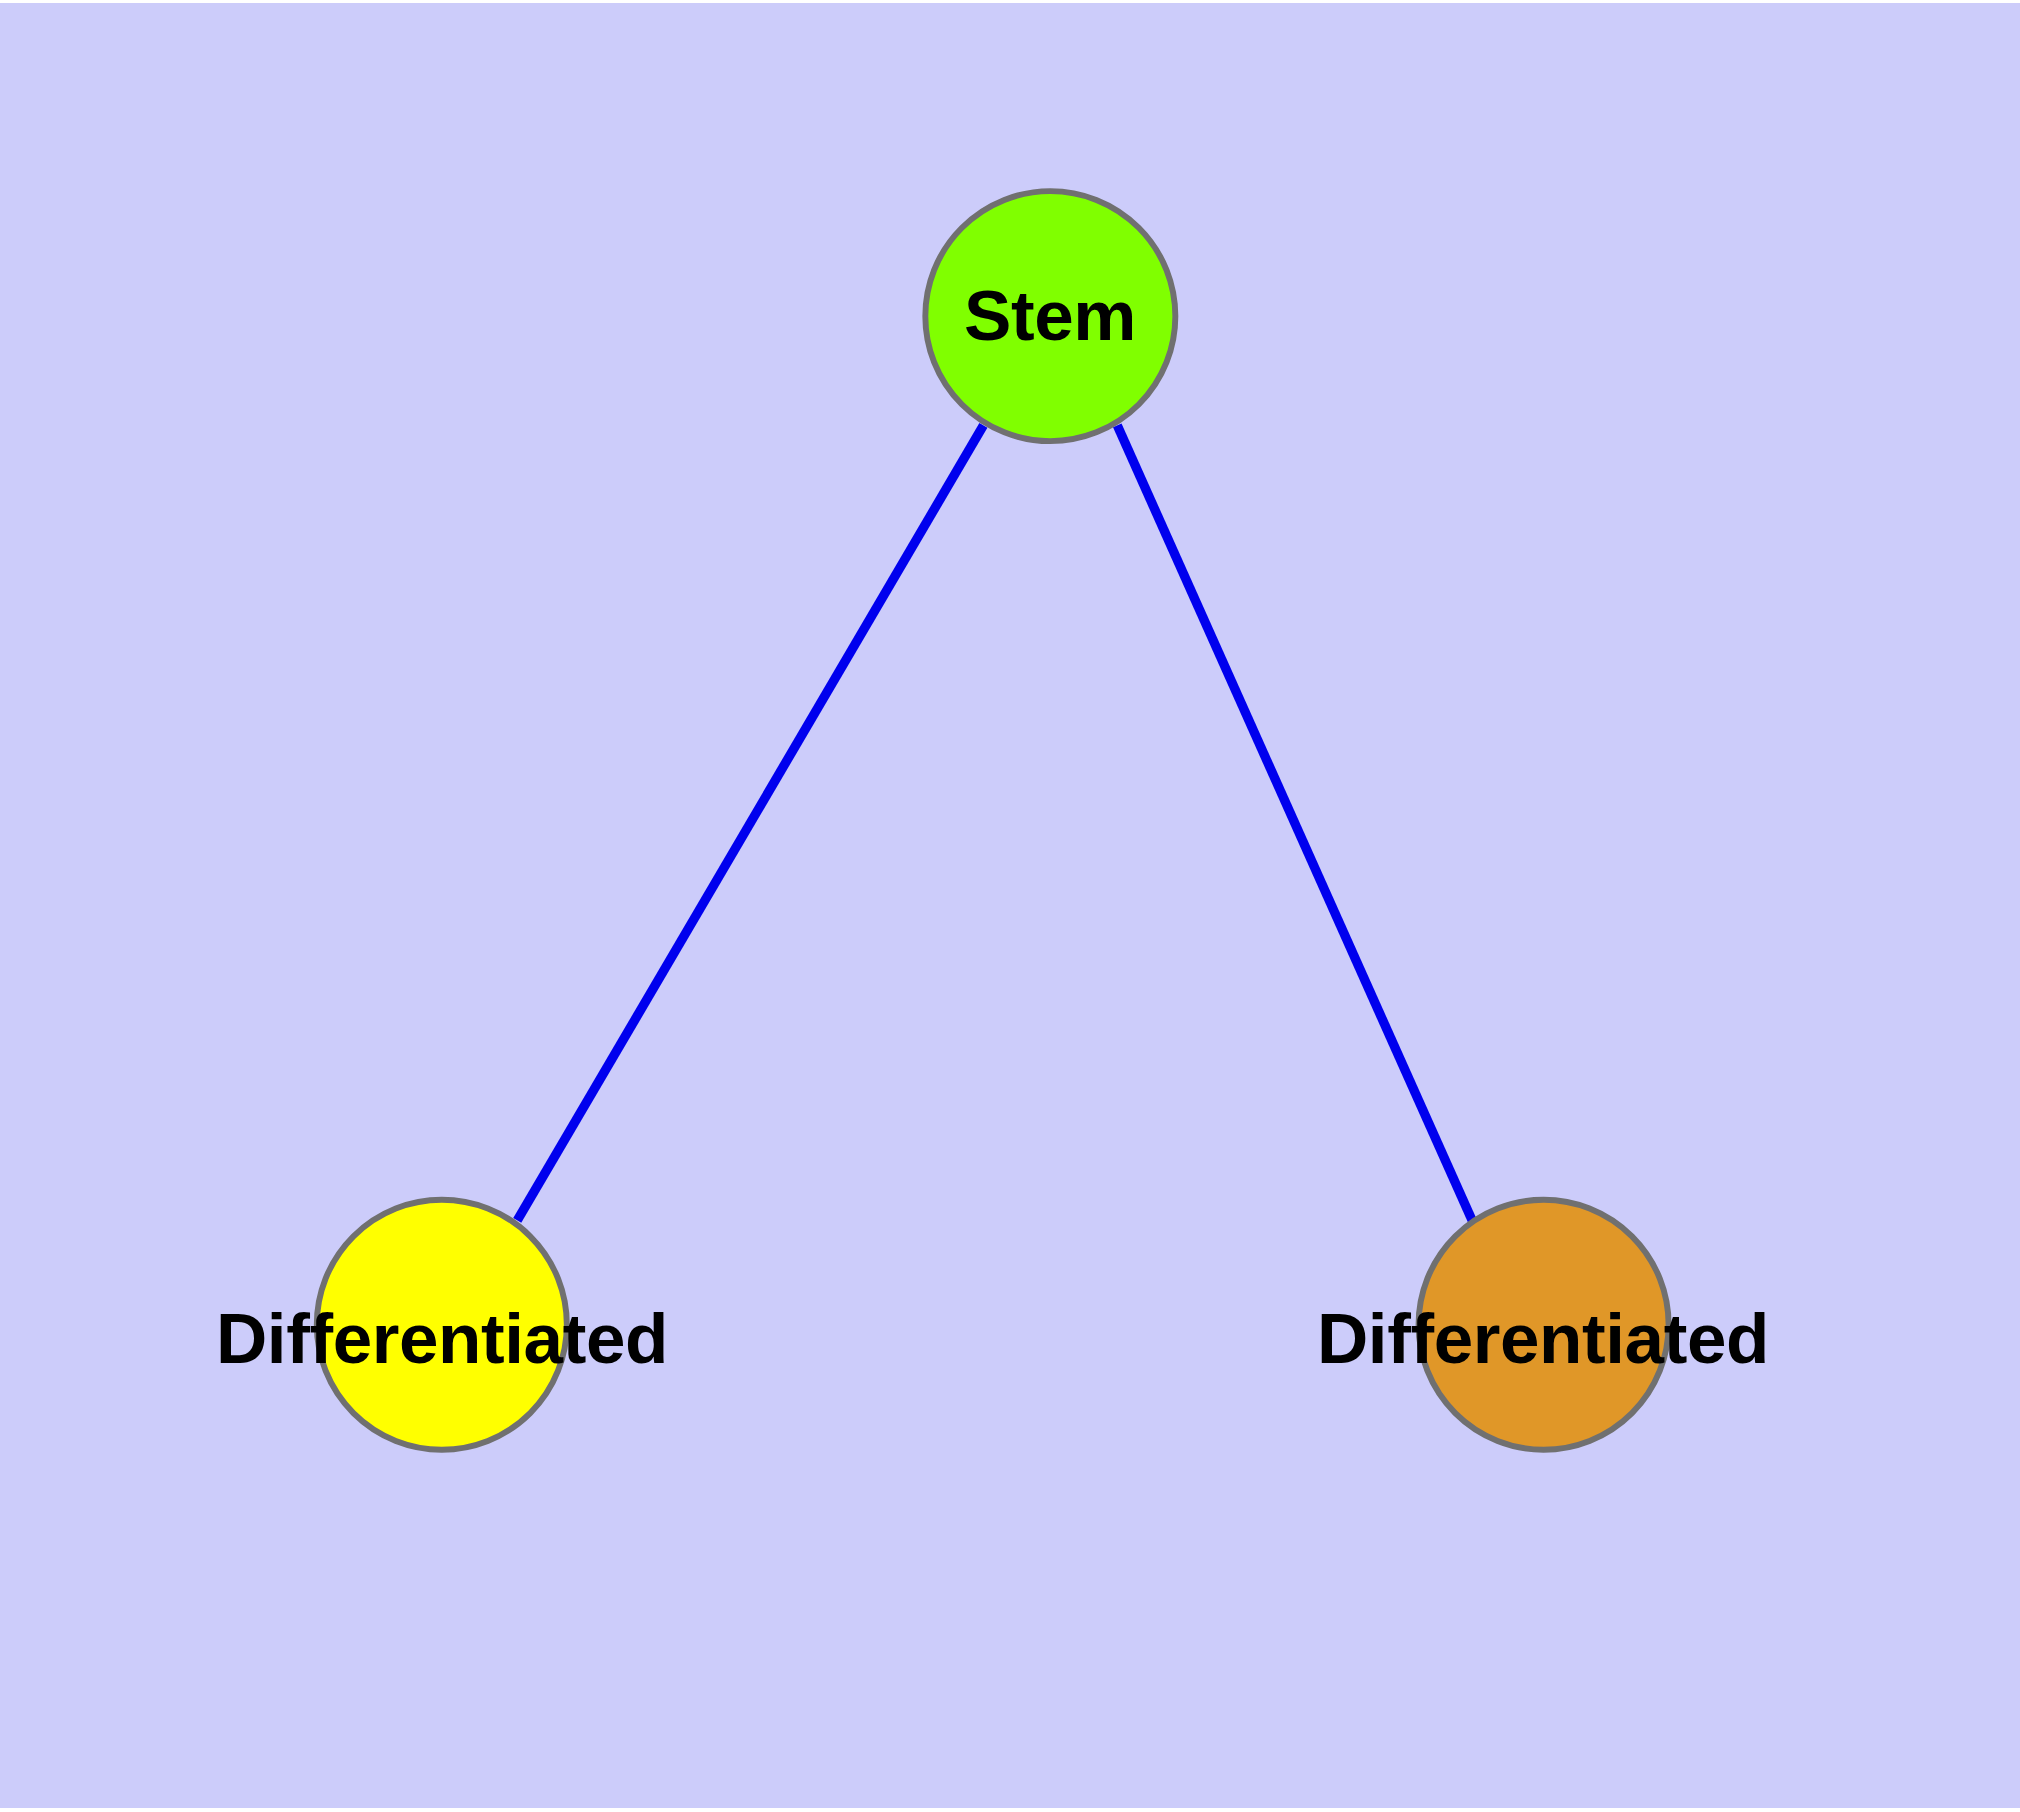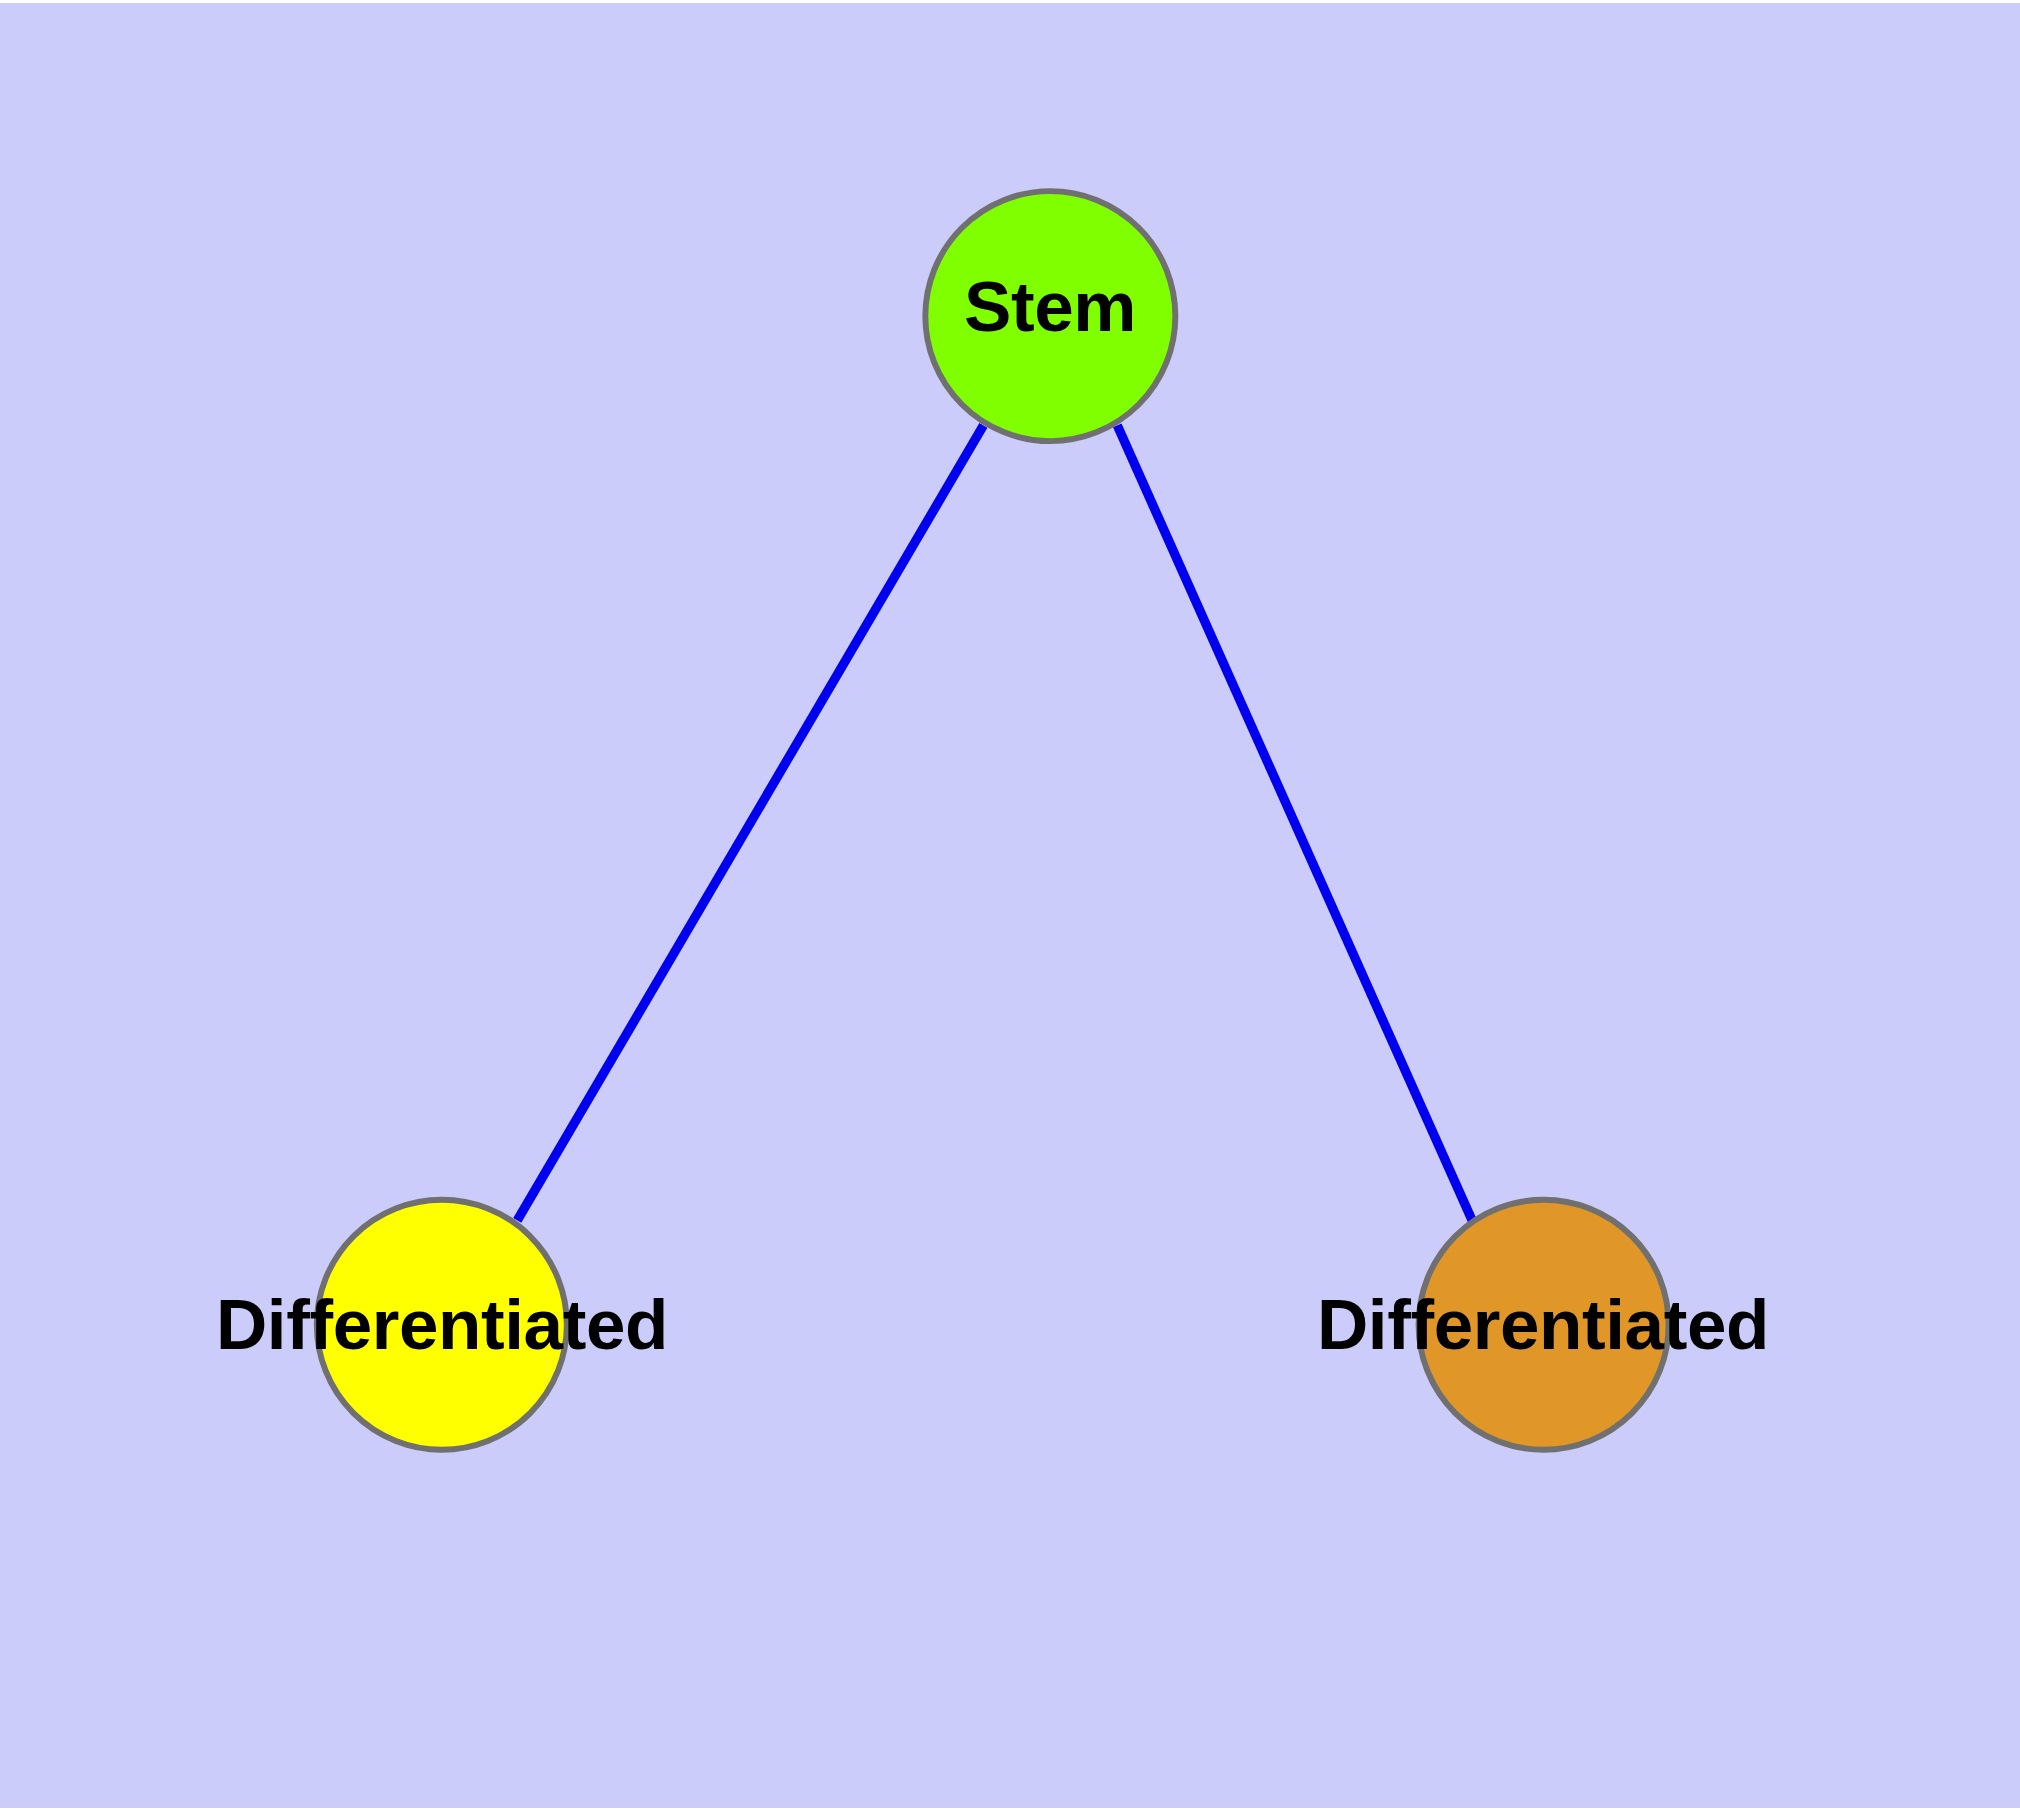--- a/index.html
+++ b/index.html
@@ -37,20 +37,21 @@
     font-weight: bold;
     color: #000000;
     line-height: 1.12;
     white-space: nowrap;
     pointer-events: none;
     transform: translate(-50%, -50%);
   }
   .node-label.big {
     font-size: 71px;
     letter-spacing: -0.4px;
+    margin-top: 14px;
   }
   .node-label.stem {
     font-size: 71px;
     letter-spacing: -0.4px;
   }
 </style>
 </head>
 <body>
 
 <div id="canvas">
@@ -62,21 +63,21 @@
       <line x1="1160" y1="502" x2="610" y2="1440" stroke="#0000ee" stroke-width="11" stroke-linecap="butt"></line>
       <line x1="1318" y1="502" x2="1738" y2="1443" stroke="#0000ee" stroke-width="11" stroke-linecap="butt"></line>
     </g>
     <g>
       <circle cx="1239" cy="373" r="147.5" fill="#80ff00" stroke="#707070" stroke-width="7"></circle>
       <circle cx="521" cy="1563" r="147.5" fill="#ffff00" stroke="#707070" stroke-width="7"></circle>
       <circle cx="1821" cy="1563" r="147.5" fill="#e09728" stroke="#707070" stroke-width="7"></circle>
     </g>
   </svg>
 
-  <div class="node-label stem" style="left:1050px; top:307px;">
+  <div class="node-label stem" style="left:1050px; top:316px;">
     <div>Stem</div>
   </div>
 
   <div class="node-label big" style="left:442px; top:1325px;">
     <div>Differentiated</div>
   </div>
 
   <div class="node-label big" style="left:1543px; top:1325px;">
     <div>Differentiated</div>
   </div>

